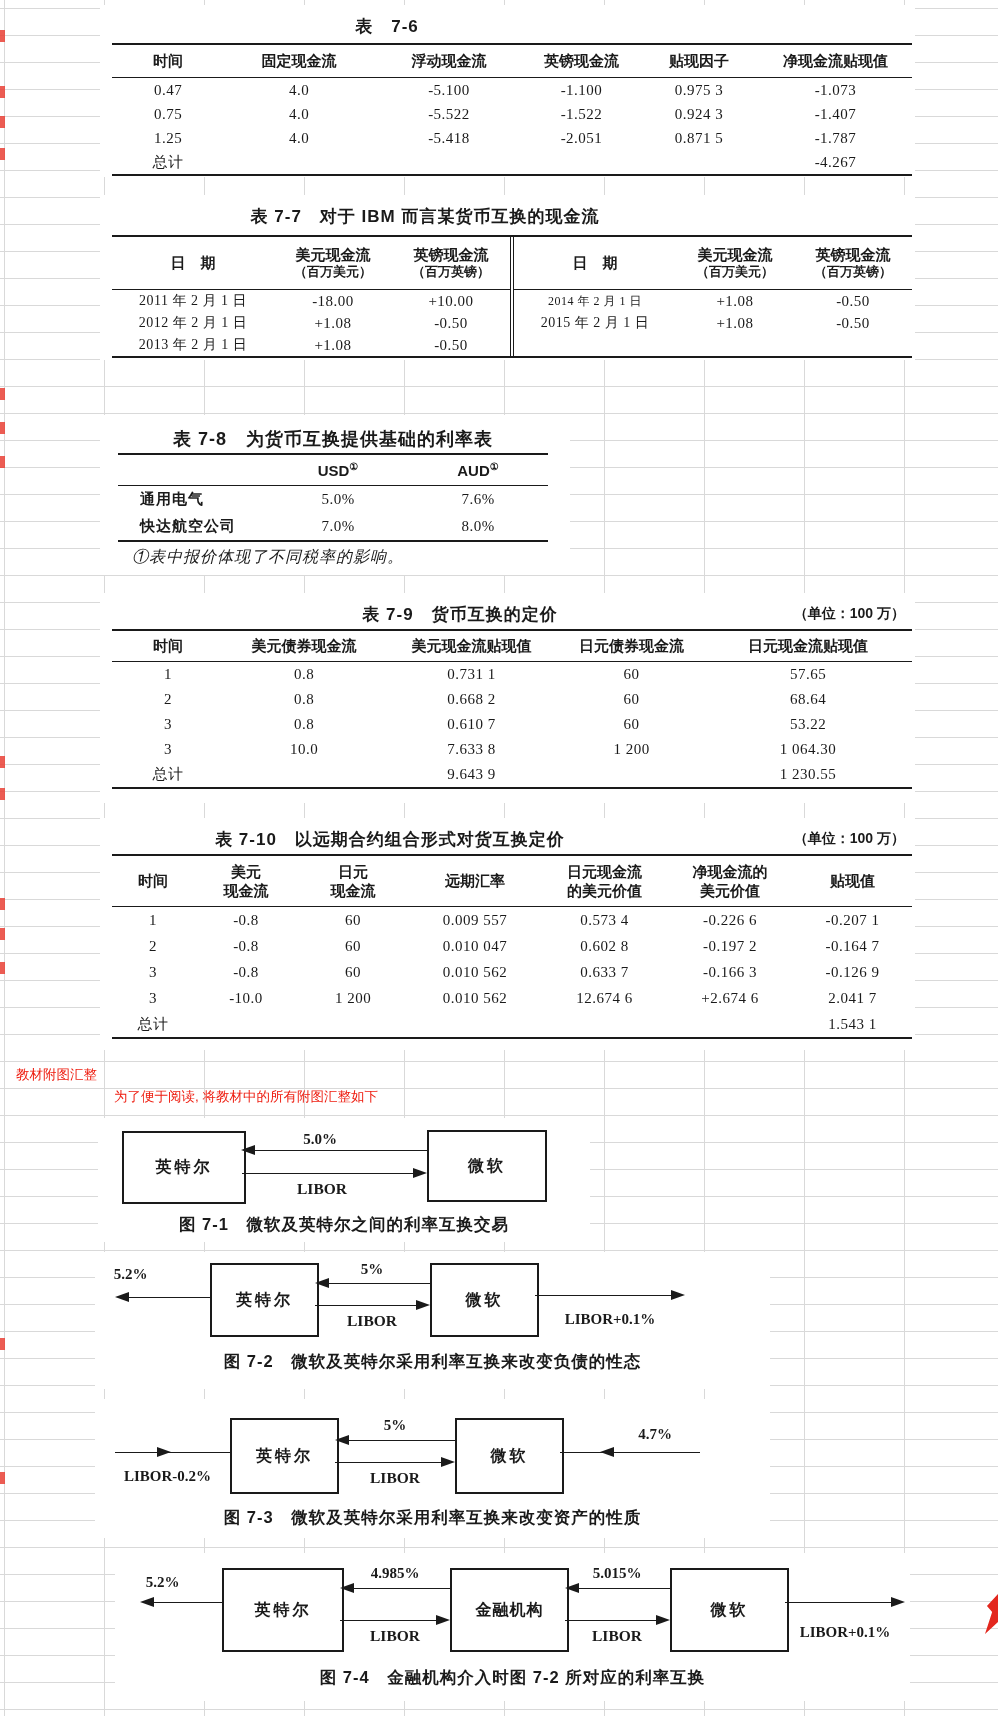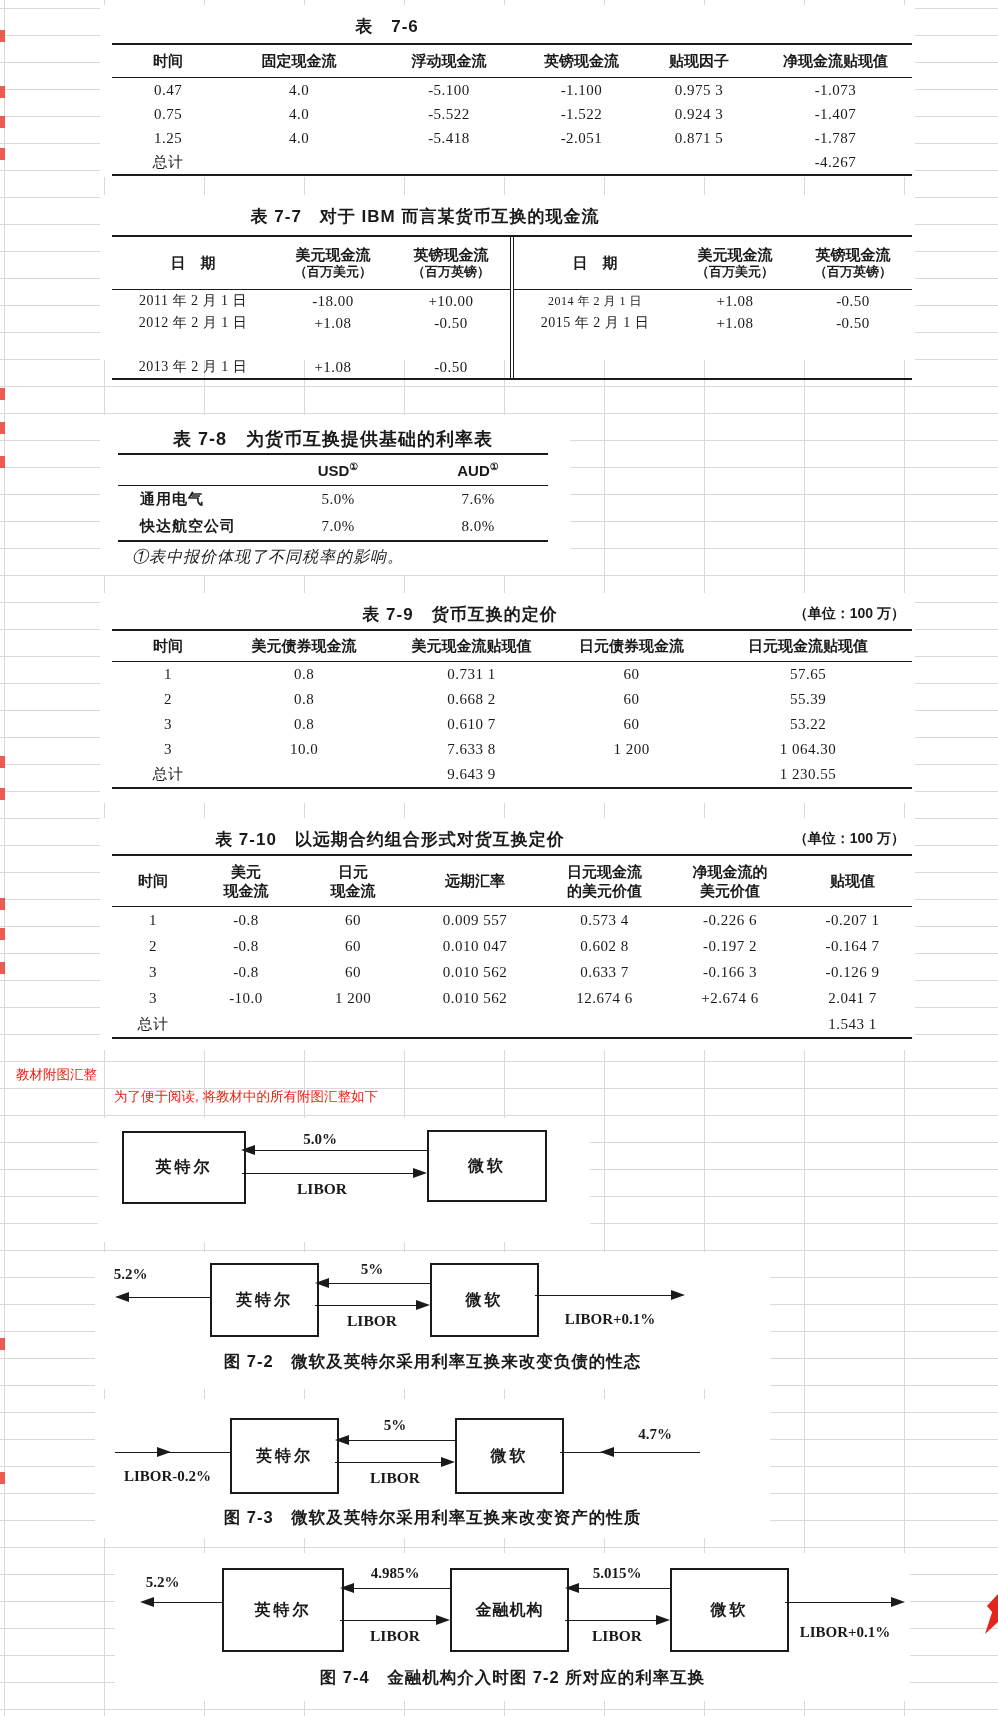--- a/index.html
+++ b/index.html
@@ -145,21 +145,21 @@
             <div class="cell">-18.00</div>
             <div class="cell">+10.00</div>
           </div>
 
           <div class="r cols-t7" style="height:22px;">
             <div class="cell" style="font-size:14px;">2012 年 2 月 1 日</div>
             <div class="cell">+1.08</div>
             <div class="cell">-0.50</div>
           </div>
 
-          <div class="r cols-t7" style="height:22px;margin-top:22px;">
+          <div class="r cols-t7" style="height:22px;">
             <div class="cell" style="font-size:14px;">2013 年 2 月 1 日</div>
             <div class="cell">+1.08</div>
             <div class="cell">-0.50</div>
           </div>
         </div>
     </div>
     <div class="vdiv"></div>
     <div class="t7half">
       <div class="t7head cols-t7">
         <div class="hcell">日　期</div>
@@ -240,21 +240,21 @@
           <div class="cell">0.731 1</div>
           <div class="cell">60</div>
           <div class="cell">57.65</div>
         </div>
 
         <div class="r cols-t9" style="height:25px;">
           <div class="cell">2</div>
           <div class="cell">0.8</div>
           <div class="cell">0.668 2</div>
           <div class="cell">60</div>
-          <div class="cell">55.39</div>
+          <div class="cell">68.64</div>
         </div>
 
         <div class="r cols-t9" style="height:25px;">
           <div class="cell">3</div>
           <div class="cell">0.8</div>
           <div class="cell">0.610 7</div>
           <div class="cell">60</div>
           <div class="cell">53.22</div>
         </div>
 
@@ -371,20 +371,21 @@
 
 <div class="panel" style="left:98px;top:1118px;width:492px;height:124px;">
   <div class="fbox" style="left:24px;top:13px;width:120px;height:69px;">英特尔</div>
   <div class="fbox" style="left:329px;top:12px;width:116px;height:68px;">微软</div>
   <div class="flabel" style="left:182px;top:13px;width:80px;">5.0%</div>
   <div class="hline" style="left:156px;top:32px;width:173px;"></div>
   <div class="ah-l" style="left:143px;top:27px;"></div>
   <div class="hline" style="left:144px;top:55px;width:172px;"></div>
   <div class="ah-r" style="left:315px;top:50px;"></div>
   <div class="flabel" style="left:174px;top:62px;width:100px;font-size:15.5px;">LIBOR</div>
+  <div class="fcaption" style="top:96px;">图 7-1　微软及英特尔之间的利率互换交易</div>
 </div>
 
 <div class="panel" style="left:95px;top:1252px;width:675px;height:137px;">
   <div class="flabel" style="left:8px;top:14px;width:55px;">5.2%</div>
   <div class="hline" style="left:33px;top:45px;width:82px;"></div>
   <div class="ah-l" style="left:20px;top:40px;"></div>
   <div class="fbox" style="left:115px;top:11px;width:105px;height:70px;">英特尔</div>
   <div class="flabel" style="left:237px;top:9px;width:80px;">5%</div>
   <div class="hline" style="left:233px;top:31px;width:102px;"></div>
   <div class="ah-l" style="left:220px;top:26px;"></div>

